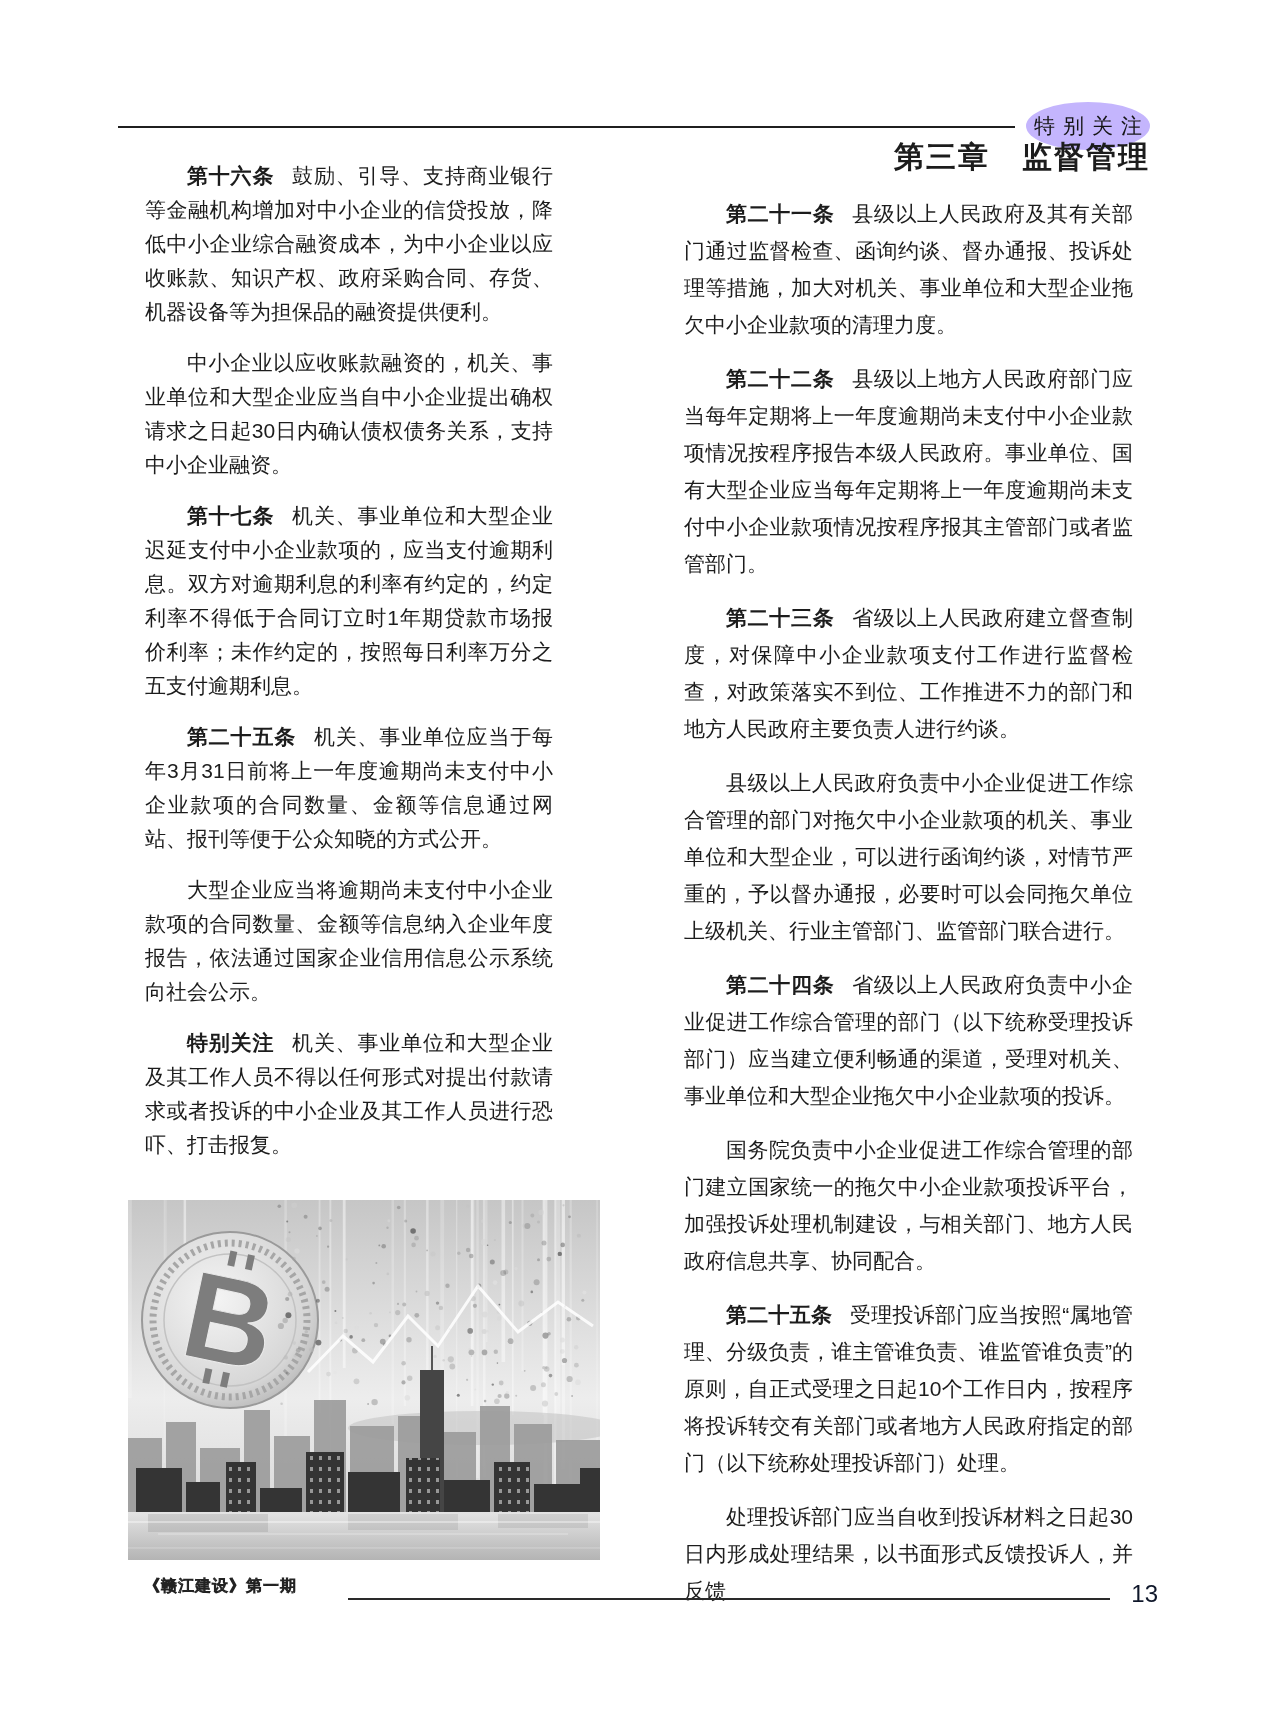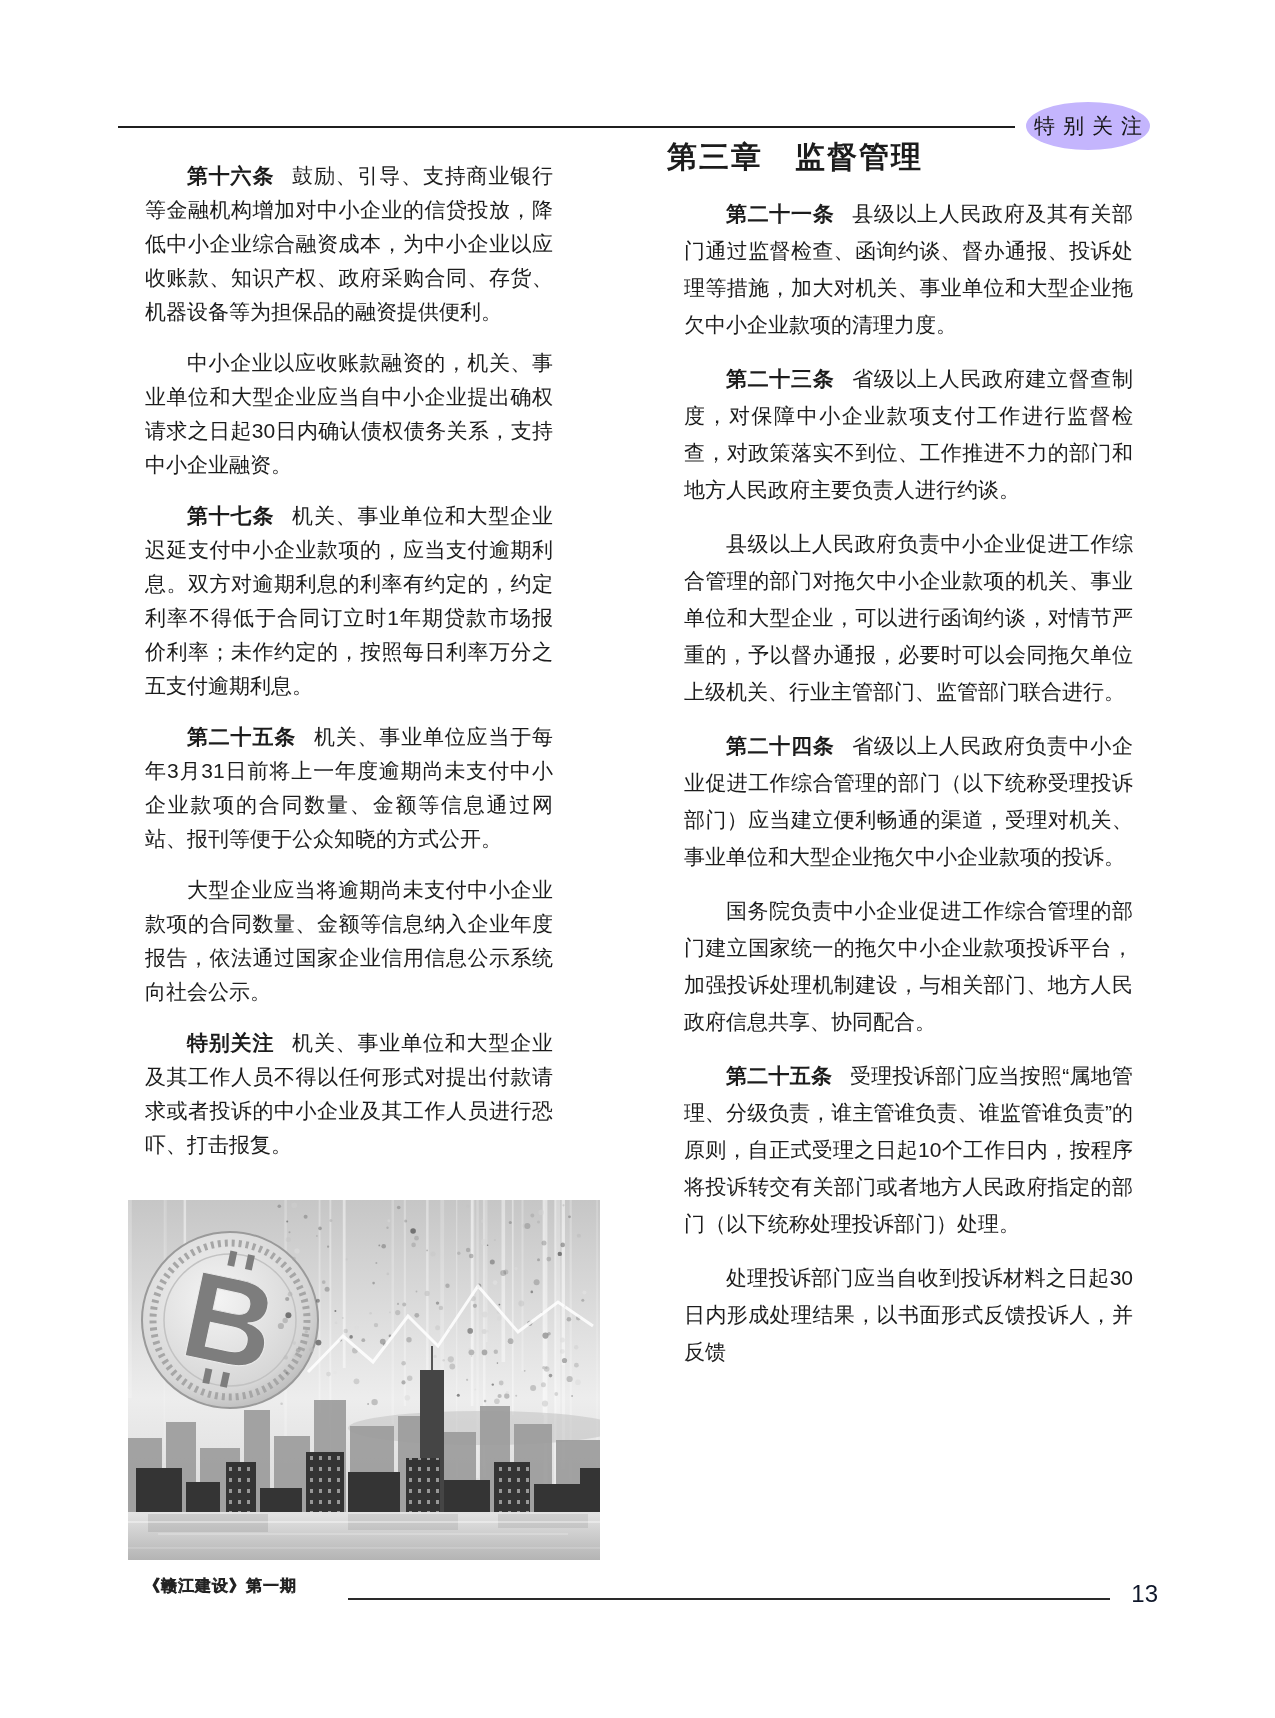--- a/index.html
+++ b/index.html
@@ -14,21 +14,21 @@
     display:flex;align-items:center;justify-content:center;
     font-family:"Liberation Serif", serif;
     font-size:21px;color:#141414;letter-spacing:8px;padding-left:8px;box-sizing:border-box;
   }
   .col{position:absolute;}
   .col p{margin:17px;text-indent:2em;text-align:justify;}
   .col-left{left:128px;top:142px;width:442px;font-size:21px;line-height:34px;}
   .col-right{left:667px;top:136px;width:483px;font-size:21px;line-height:37px;}
   .article-label{font-weight:bold;margin-right:0.85em;}
   .chapter-heading{
-    font-size:30px;font-weight:bold;text-align:left;text-indent:0;
+    font-size:30px;font-weight:bold;text-align:right;text-indent:0;
     margin:0 0 14px 0;line-height:42px;letter-spacing:2px;
     font-family:"Liberation Serif", serif;
   }
   .article-photo{position:absolute;left:128px;top:1200px;width:472px;height:360px;}
   .footer-journal{
     position:absolute;left:144px;top:1576px;font-size:16px;letter-spacing:1px;color:#1a1a1a;
   }
   @supports (-webkit-text-stroke: 1px black){
     .footer-journal{color:#ffffff;-webkit-text-stroke:1.1px #222222;}
   }
@@ -50,20 +50,21 @@
     <p><span class="article-label">第十七条</span>机关、事业单位和大型企业迟延支付中小企业款项的，应当支付逾期利息。双方对逾期利息的利率有约定的，约定利率不得低于合同订立时1年期贷款市场报价利率；未作约定的，按照每日利率万分之五支付逾期利息。</p>
     <p><span class="article-label">第二十五条</span>机关、事业单位应当于每年3月31日前将上一年度逾期尚未支付中小企业款项的合同数量、金额等信息通过网站、报刊等便于公众知晓的方式公开。</p>
     <p>大型企业应当将逾期尚未支付中小企业款项的合同数量、金额等信息纳入企业年度报告，依法通过国家企业信用信息公示系统向社会公示。</p>
     <p><span class="article-label">特别关注</span>机关、事业单位和大型企业及其工作人员不得以任何形式对提出付款请求或者投诉的中小企业及其工作人员进行恐吓、打击报复。</p>
   </div>
 
 <div class="col col-right">
   <h2 class="chapter-heading">第三章　监督管理</h2>
   <div id="right-col-paras">
       <p><span class="article-label">第二十一条</span>县级以上人民政府及其有关部门通过监督检查、函询约谈、督办通报、投诉处理等措施，加大对机关、事业单位和大型企业拖欠中小企业款项的清理力度。</p>
+      <p><span class="article-label">第二十二条</span>县级以上地方人民政府部门应当每年定期将上一年度逾期尚未支付中小企业款项情况按程序报告本级人民政府。事业单位、国有大型企业应当每年定期将上一年度逾期尚未支付中小企业款项情况按程序报其主管部门或者监管部门。</p>
       <p><span class="article-label">第二十三条</span>省级以上人民政府建立督查制度，对保障中小企业款项支付工作进行监督检查，对政策落实不到位、工作推进不力的部门和地方人民政府主要负责人进行约谈。</p>
       <p>县级以上人民政府负责中小企业促进工作综合管理的部门对拖欠中小企业款项的机关、事业单位和大型企业，可以进行函询约谈，对情节严重的，予以督办通报，必要时可以会同拖欠单位上级机关、行业主管部门、监管部门联合进行。</p>
       <p><span class="article-label">第二十四条</span>省级以上人民政府负责中小企业促进工作综合管理的部门（以下统称受理投诉部门）应当建立便利畅通的渠道，受理对机关、事业单位和大型企业拖欠中小企业款项的投诉。</p>
       <p>国务院负责中小企业促进工作综合管理的部门建立国家统一的拖欠中小企业款项投诉平台，加强投诉处理机制建设，与相关部门、地方人民政府信息共享、协同配合。</p>
       <p><span class="article-label">第二十五条</span>受理投诉部门应当按照“属地管理、分级负责，谁主管谁负责、谁监管谁负责”的原则，自正式受理之日起10个工作日内，按程序将投诉转交有关部门或者地方人民政府指定的部门（以下统称处理投诉部门）处理。</p>
       <p>处理投诉部门应当自收到投诉材料之日起30日内形成处理结果，以书面形式反馈投诉人，并反馈</p>
     </div>
 </div>
 
 <svg class="article-photo" viewBox="0 0 472 360" role="img">

